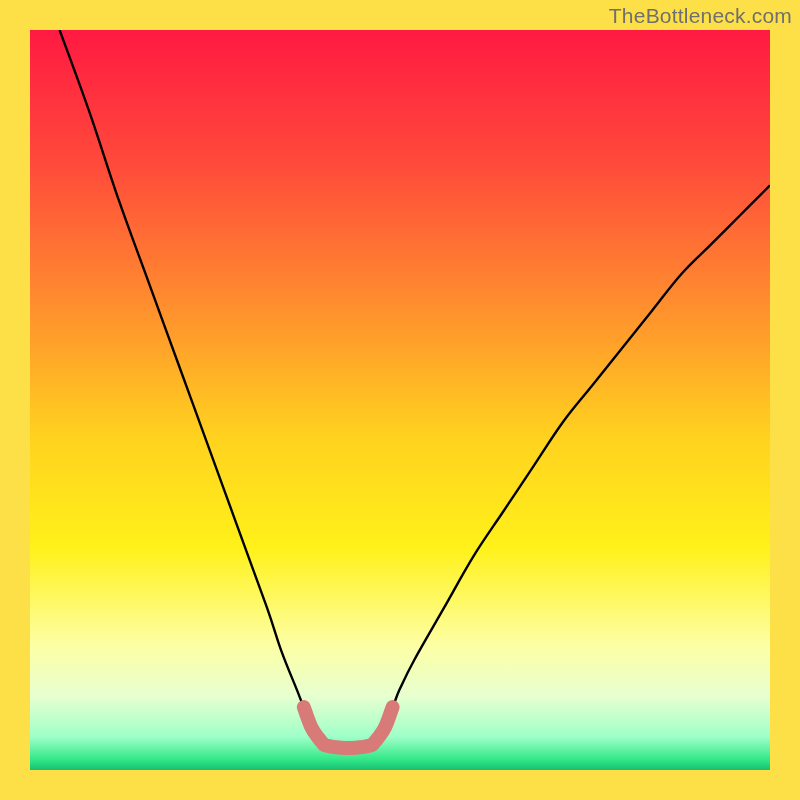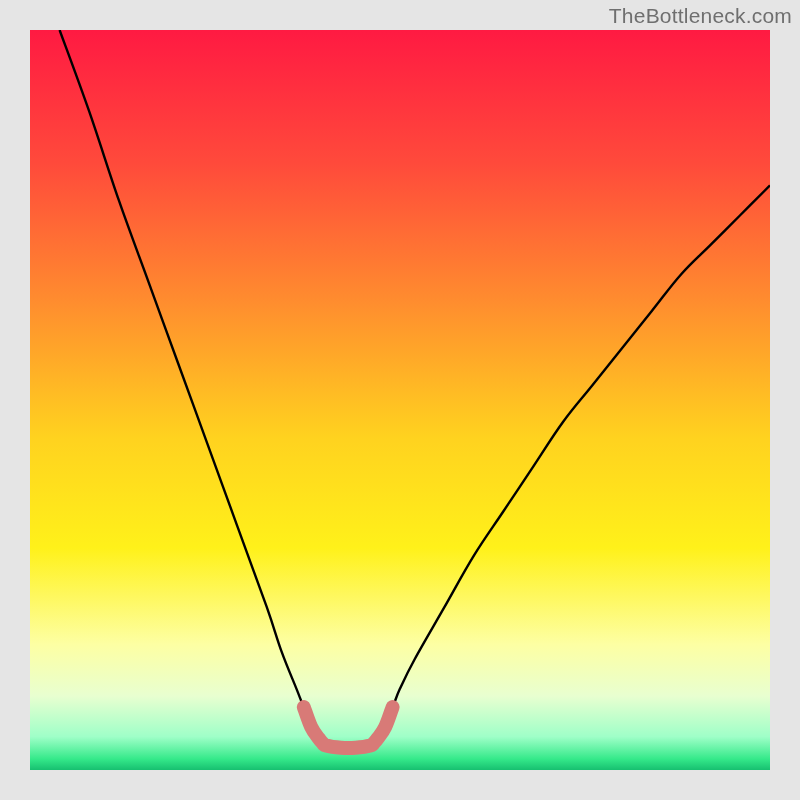--- a/index.html
+++ b/index.html
@@ -7,21 +7,21 @@
     padding: 0;
     width: 800px;
     height: 800px;
     background: #000;
     overflow: hidden;
     font-family: Arial, Helvetica, sans-serif;
   }
   .frame {
     position: absolute;
     inset: 0;
-    background: #e5e5e5;
+    background: #fde047;
   }
   .watermark {
     position: absolute;
     top: 4px;
     right: 8px;
     color: #6f6f6f;
     font-size: 21px;
     font-weight: 400;
     letter-spacing: 0.2px;
     z-index: 10;

